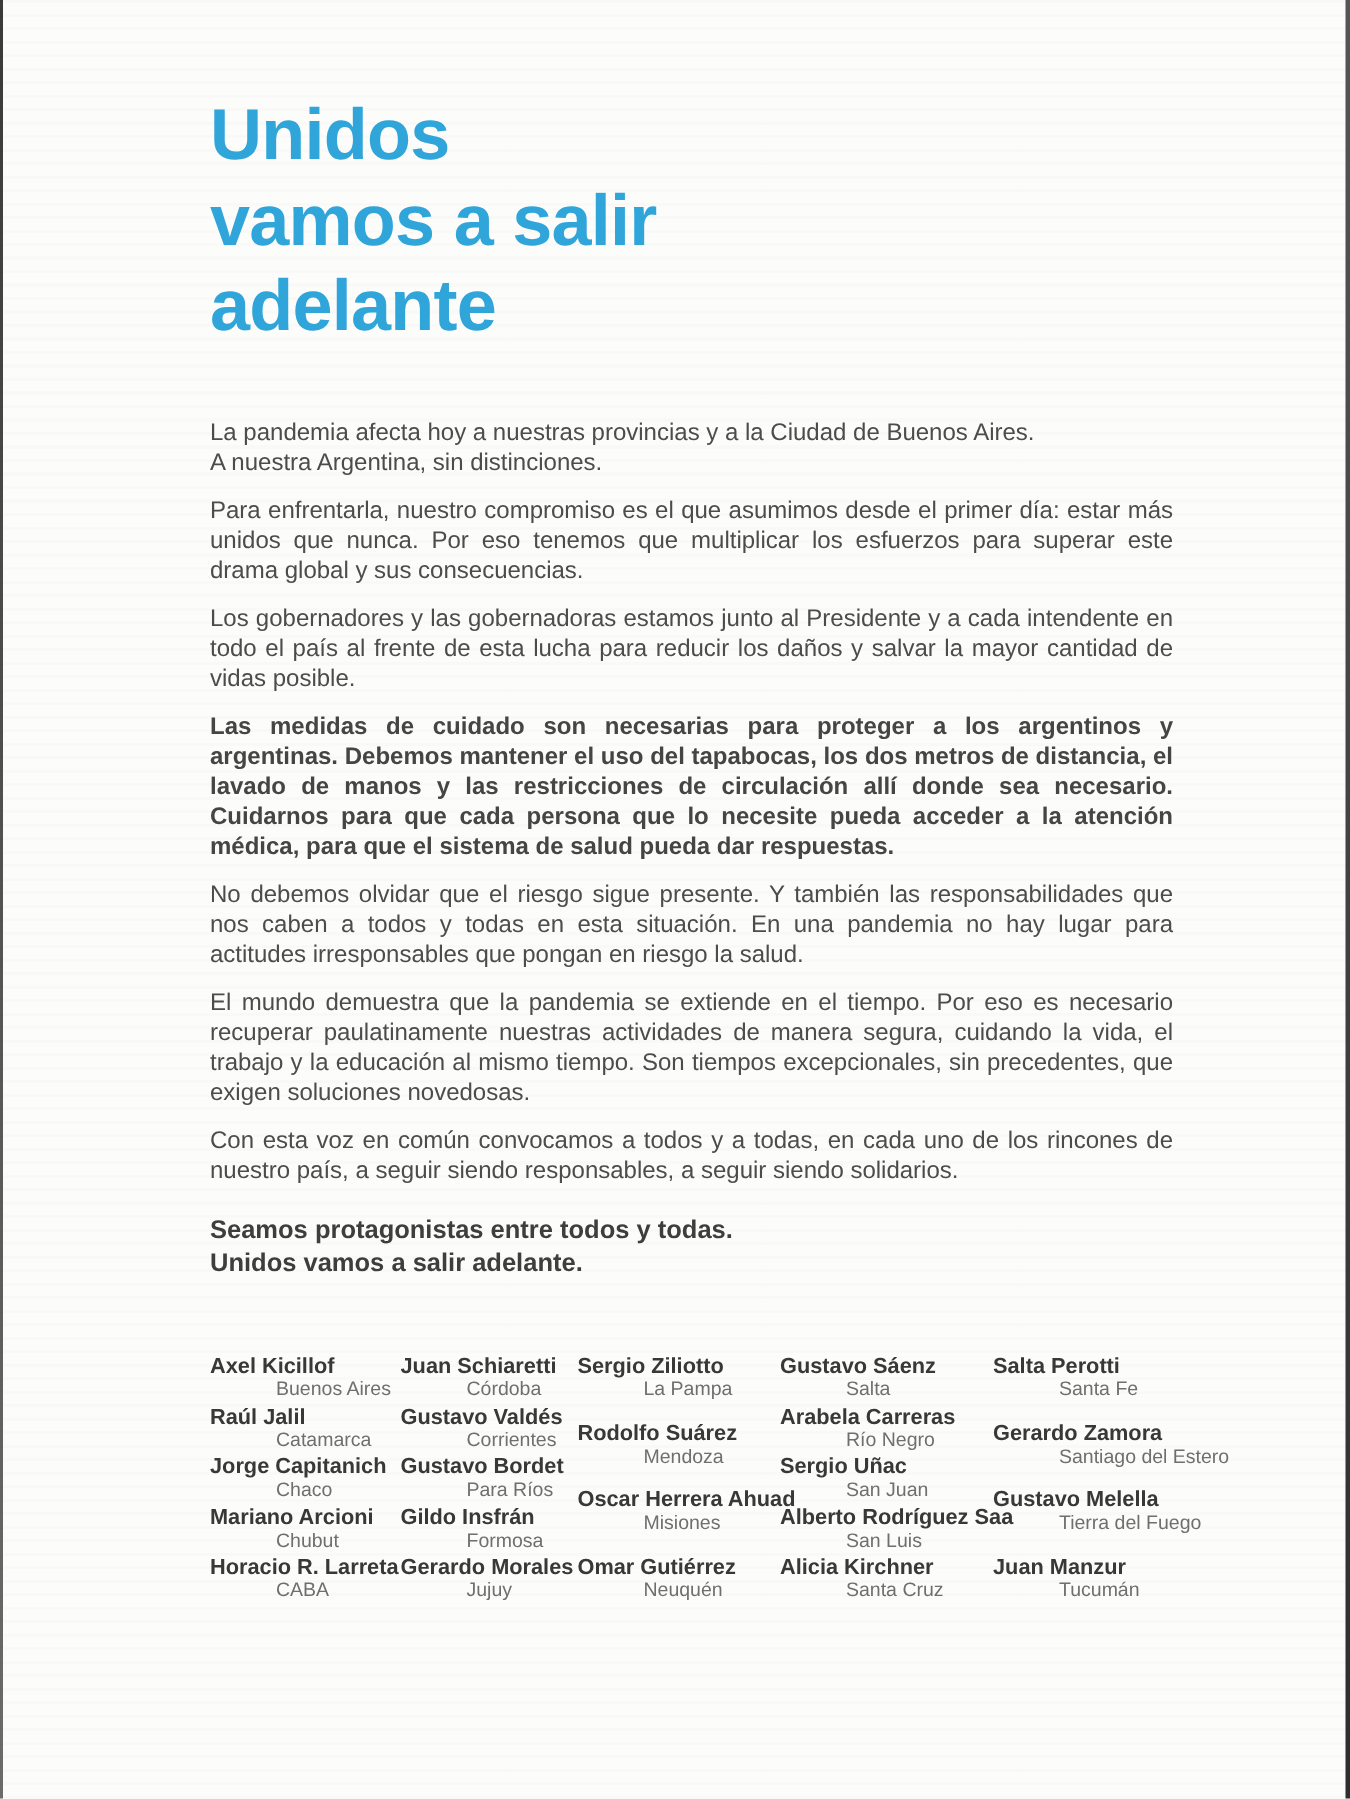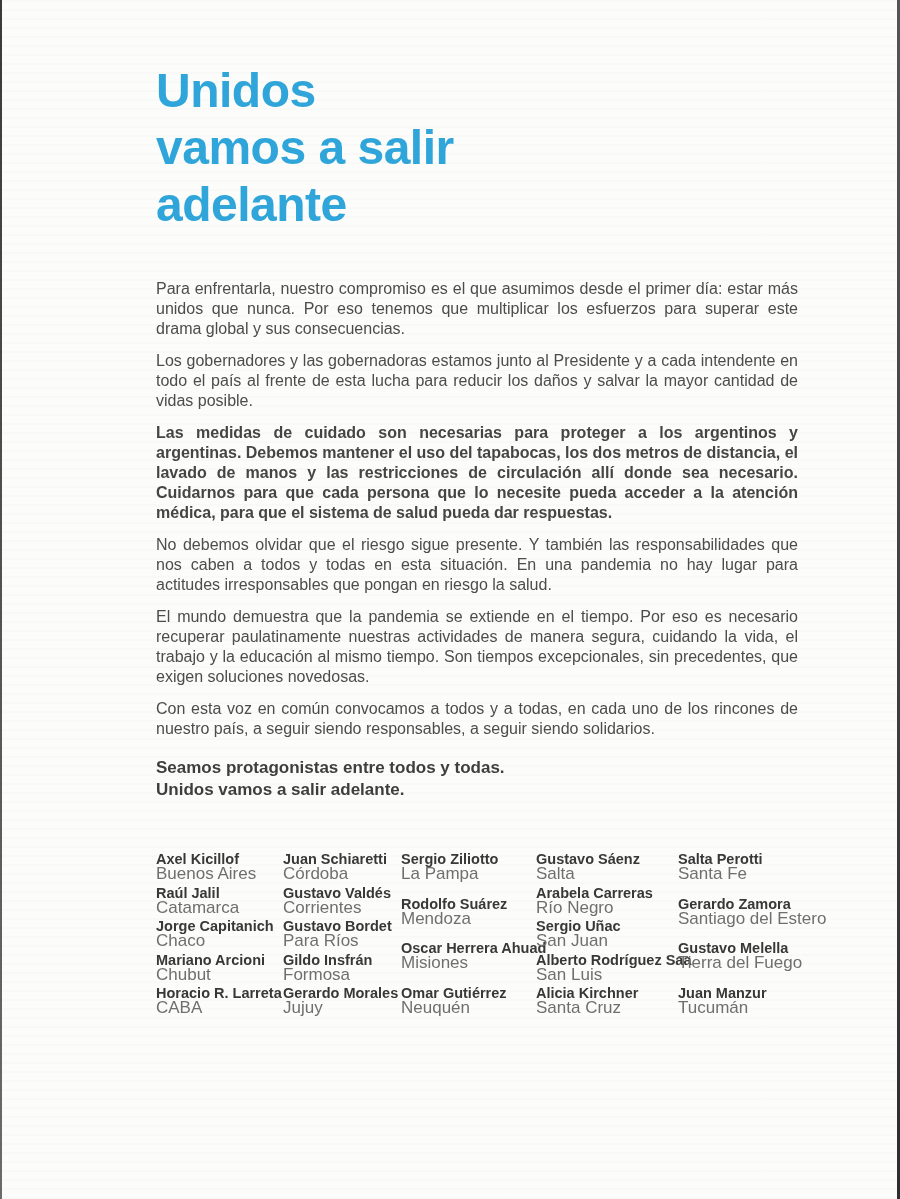--- a/index.html
+++ b/index.html
@@ -20,21 +20,21 @@
   }
   .scan-edge-left{
     position:absolute;left:0;top:0;width:2px;height:100%;
     background:linear-gradient(#3a3a3a,#6b6b6b);
   }
   .scan-edge-right{
     position:absolute;right:0;top:0;width:3px;height:100%;
     background:linear-gradient(#555,#2d2d2d);
   }
   .content{
-    position:absolute;left:156px;top:62px;width:642px;
+    position:absolute;left:140px;top:62px;width:642px;
   }
   .title{
     color:#2fa5da;
     font-size:48px;
     font-weight:700;
     line-height:57px;
     letter-spacing:-0.5px;
     white-space:pre-line;
     margin:0 0 46px 0;
   }
@@ -74,37 +74,40 @@
     display:block;
     color:#383838;
     font-size:14.5px;
     font-weight:700;
     line-height:16px;
     white-space:nowrap;
   }
   .sig-province{
     display:block;
     color:#6f6f6f;
-    font-size:17px;
+    font-size:13px;
     line-height:13px;
     white-space:nowrap;
+    margin-left:44px;
   }
 </style>
 </head>
 <body>
 
 <div class="page">
   <div class="scan-edge-left"></div>
   <div class="scan-edge-right"></div>
 
   <div class="content">
     <h1 class="title">Unidos
 vamos a salir
 adelante</h1>
 
+    <p class="para">La pandemia afecta hoy a nuestras provincias y a la Ciudad de Buenos Aires.
+A nuestra Argentina, sin distinciones.</p>
     <p class="para">Para enfrentarla, nuestro compromiso es el que asumimos desde el primer día: estar más unidos que nunca. Por eso tenemos que multiplicar los esfuerzos para superar este drama global y sus consecuencias.</p>
     <p class="para">Los gobernadores y las gobernadoras estamos junto al Presidente y a cada intendente en todo el país al frente de esta lucha para reducir los daños y salvar la mayor cantidad de vidas posible.</p>
     <p class="para bold">Las medidas de cuidado son necesarias para proteger a los argentinos y argentinas. Debemos mantener el uso del tapabocas, los dos metros de distancia, el lavado de manos y las restricciones de circulación allí donde sea necesario. Cuidarnos para que cada persona que lo necesite pueda acceder a la atención médica, para que el sistema de salud pueda dar respuestas.</p>
     <p class="para">No debemos olvidar que el riesgo sigue presente. Y también las responsabilidades que nos caben a todos y todas en esta situación. En una pandemia no hay lugar para actitudes irresponsables que pongan en riesgo la salud.</p>
     <p class="para">El mundo demuestra que la pandemia se extiende en el tiempo. Por eso es necesario recuperar paulatinamente nuestras actividades de manera segura, cuidando la vida, el trabajo y la educación al mismo tiempo. Son tiempos excepcionales, sin precedentes, que exigen soluciones novedosas.</p>
     <p class="para">Con esta voz en común convocamos a todos y a todas, en cada uno de los rincones de nuestro país, a seguir siendo responsables, a seguir siendo solidarios.</p>
 
     <p class="closing">Seamos protagonistas entre todos y todas.
 Unidos vamos a salir adelante.</p>
 

